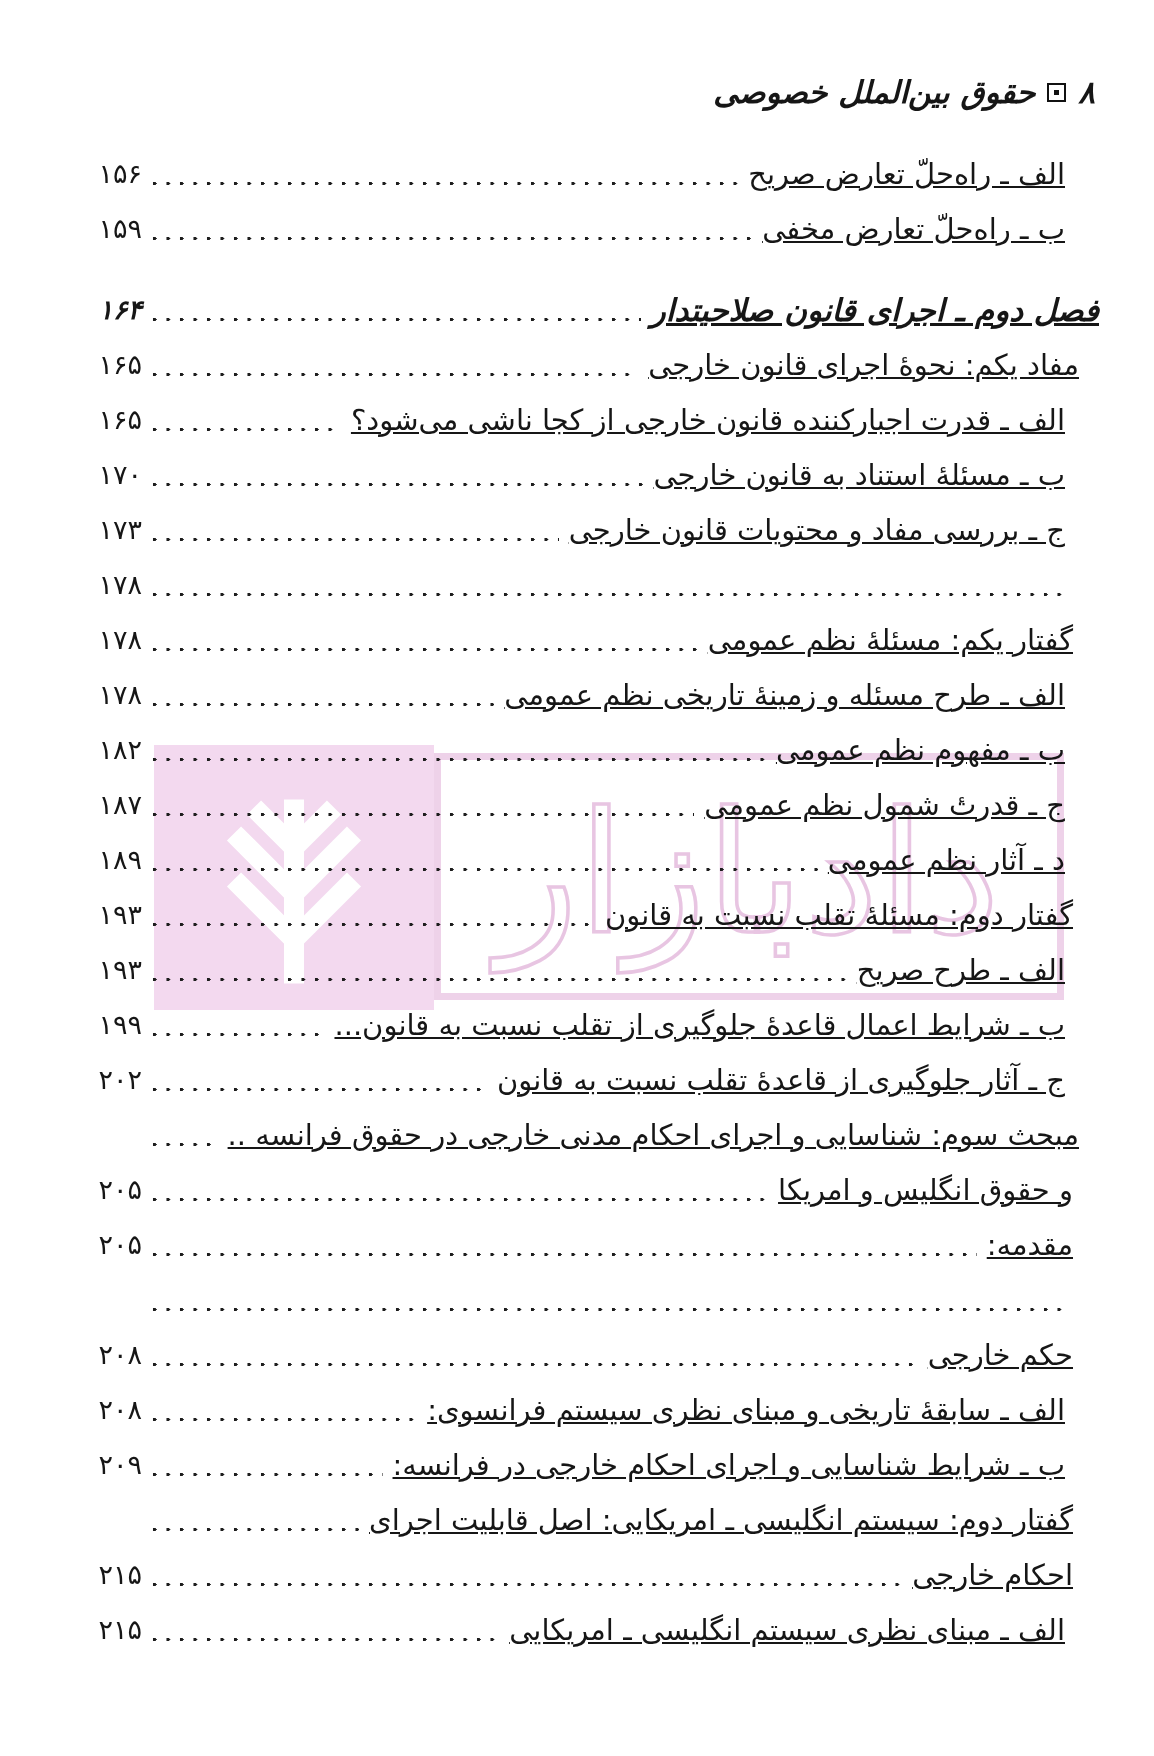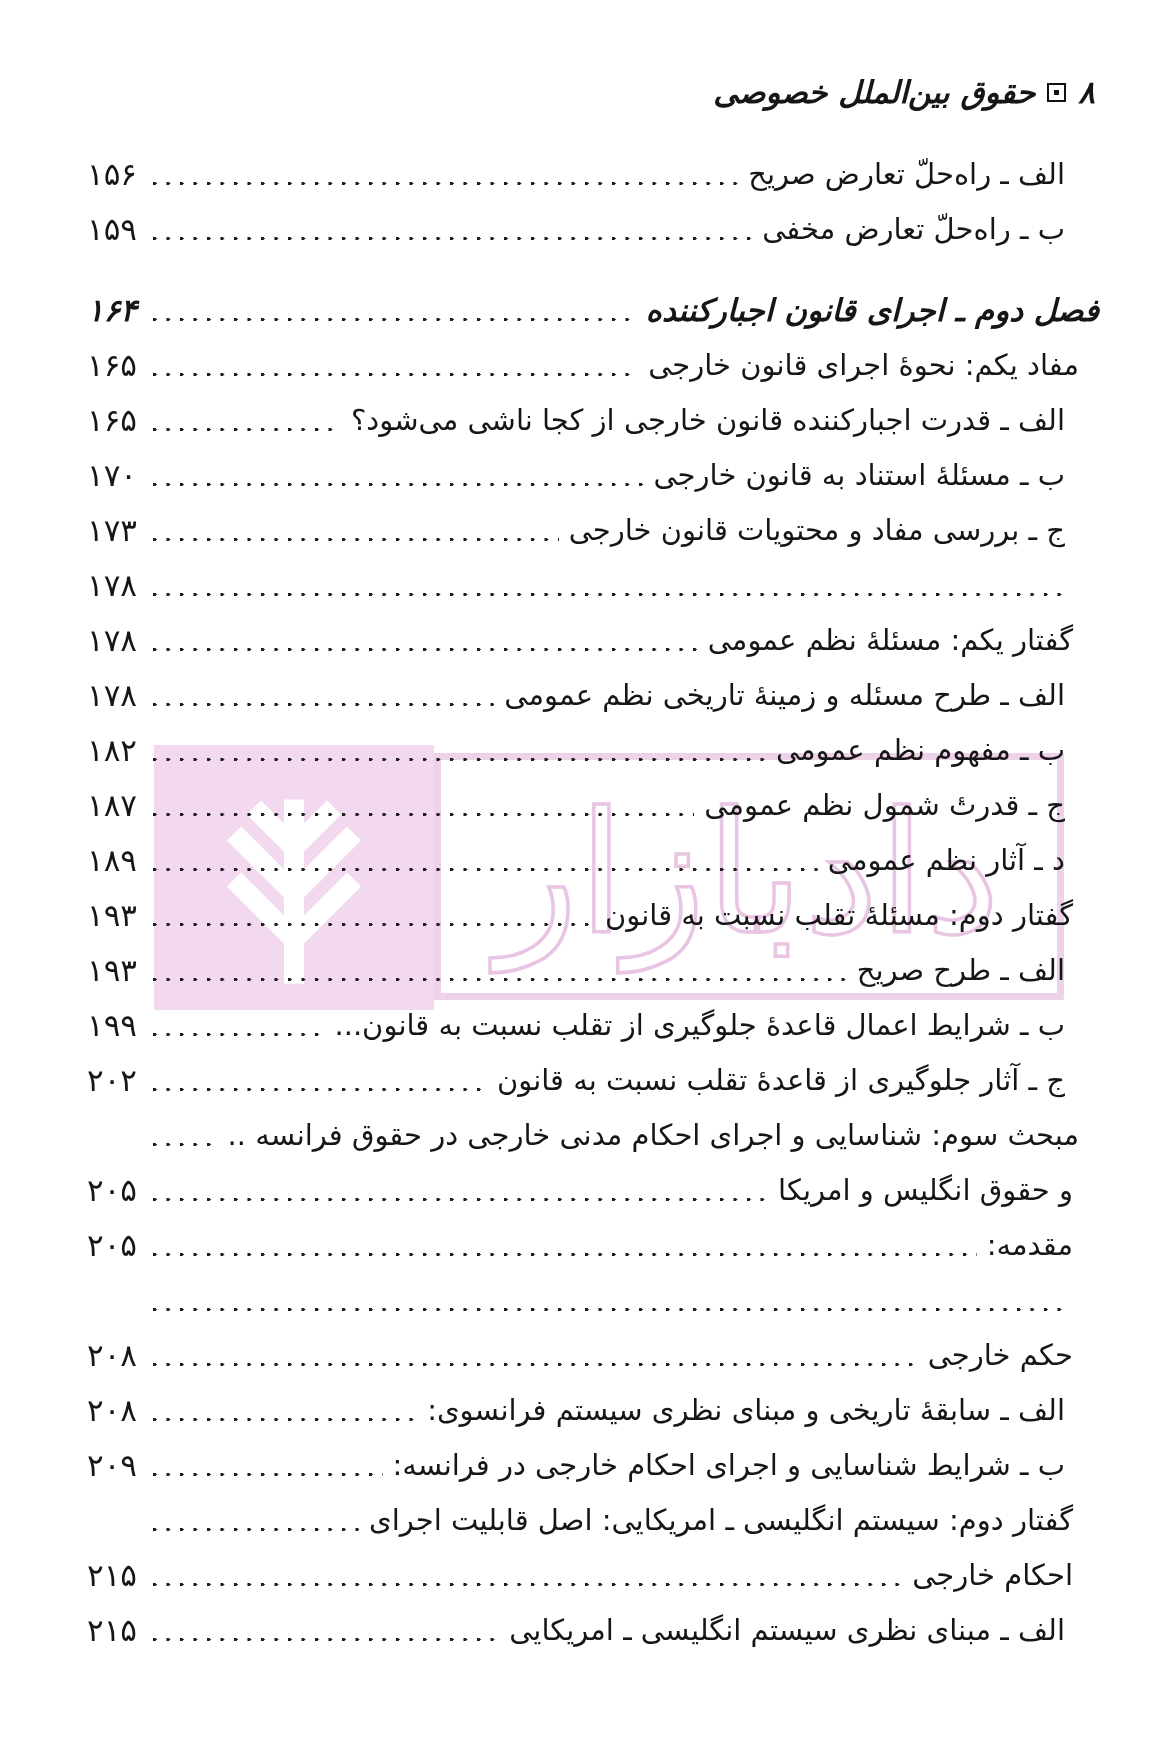--- a/index.html
+++ b/index.html
@@ -26,29 +26,29 @@
   .sq-icon{
     width:15px;height:15px;border:2px solid #111;display:inline-flex;
     align-items:center;justify-content:center;flex:0 0 auto;
   }
   .sq-icon::after{content:"";width:5px;height:5px;background:#111;}
   .toc{margin-top:28px;}
   .row{
     display:flex;align-items:center;height:55px;direction:rtl;
     font-size:29px;white-space:nowrap;
   }
-  .row .t{flex:0 0 auto;}
+  .row .t{flex:0 0 auto;text-decoration:underline;}
   .row .leader{
     flex:1 1 auto;height:5px;margin:0 10px;align-self:center;
     transform:translateY(10px);
     background-image:radial-gradient(circle 2px at 2.5px 2.5px,#1d1d1d 98%,rgba(0,0,0,0));
     background-size:13.5px 5px;background-repeat:repeat-x;background-position:left center;
   }
   .row .num{
-    flex:0 0 auto;direction:ltr;min-width:60px;text-align:center;font-size:31px;
+    flex:0 0 auto;direction:ltr;min-width:60px;text-align:right;font-size:27px;
   }
   .lv-fasl{margin-right:0;}
   .lv-mabhas{margin-right:20px;}
   .lv-goftar{margin-right:26px;}
   .lv-item{margin-right:34px;}
   .lv-cont{margin-right:26px;}
   .fasl{font-weight:bold;font-style:italic;font-size:31px;}
   .gap{margin-top:26px;}
 </style>
 </head>
@@ -87,21 +87,21 @@
     <span class="t">الف ـ راه‌حلّ تعارض صریح</span>
     <span class="leader"></span>
     <span class="num">۱۵۶</span>
   </div>
       <div class="row lv-item">
     <span class="t">ب ـ راه‌حلّ تعارض مخفی</span>
     <span class="leader"></span>
     <span class="num">۱۵۹</span>
   </div>
       <div class="row lv-fasl fasl gap">
-    <span class="t">فصل دوم ـ اجرای قانون اجبارکننده</span>
+    <span class="t">فصل دوم ـ اجرای قانون صلاحیتدار</span>
     <span class="leader"></span>
     <span class="num">۱۶۴</span>
   </div>
       <div class="row lv-mabhas">
     <span class="t">مفاد یکم: نحوهٔ اجرای قانون خارجی</span>
     <span class="leader"></span>
     <span class="num">۱۶۵</span>
   </div>
       <div class="row lv-item">
     <span class="t">الف ـ قدرت اجبارکننده قانون خارجی از کجا ناشی می‌شود؟</span>

